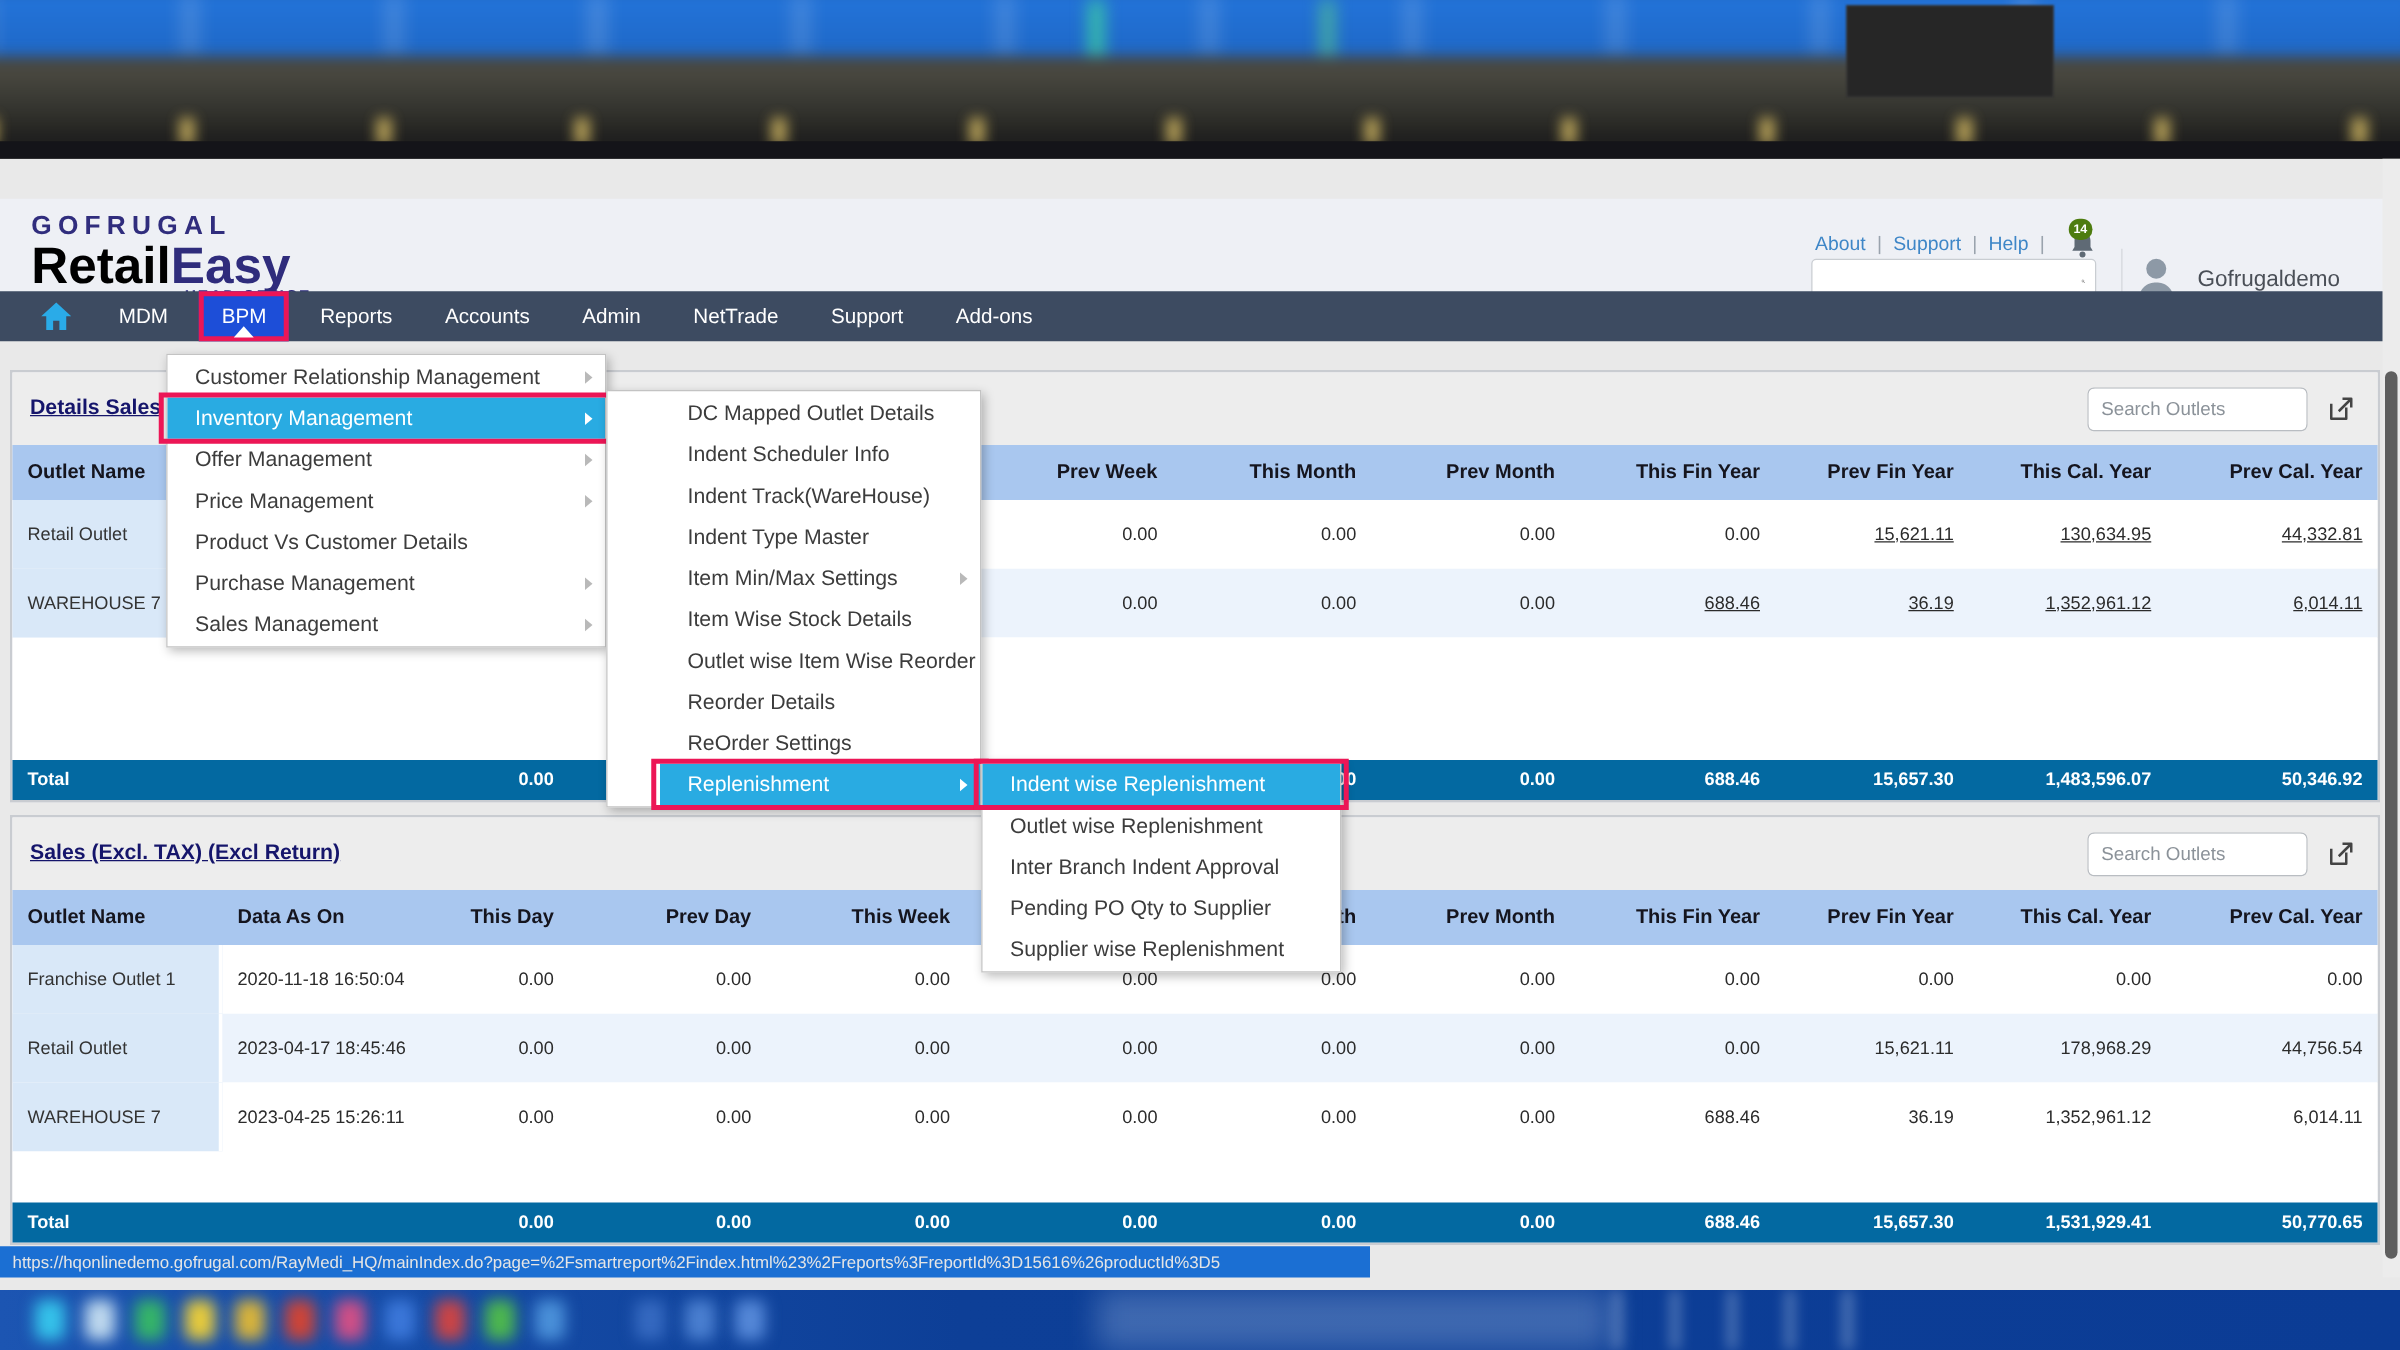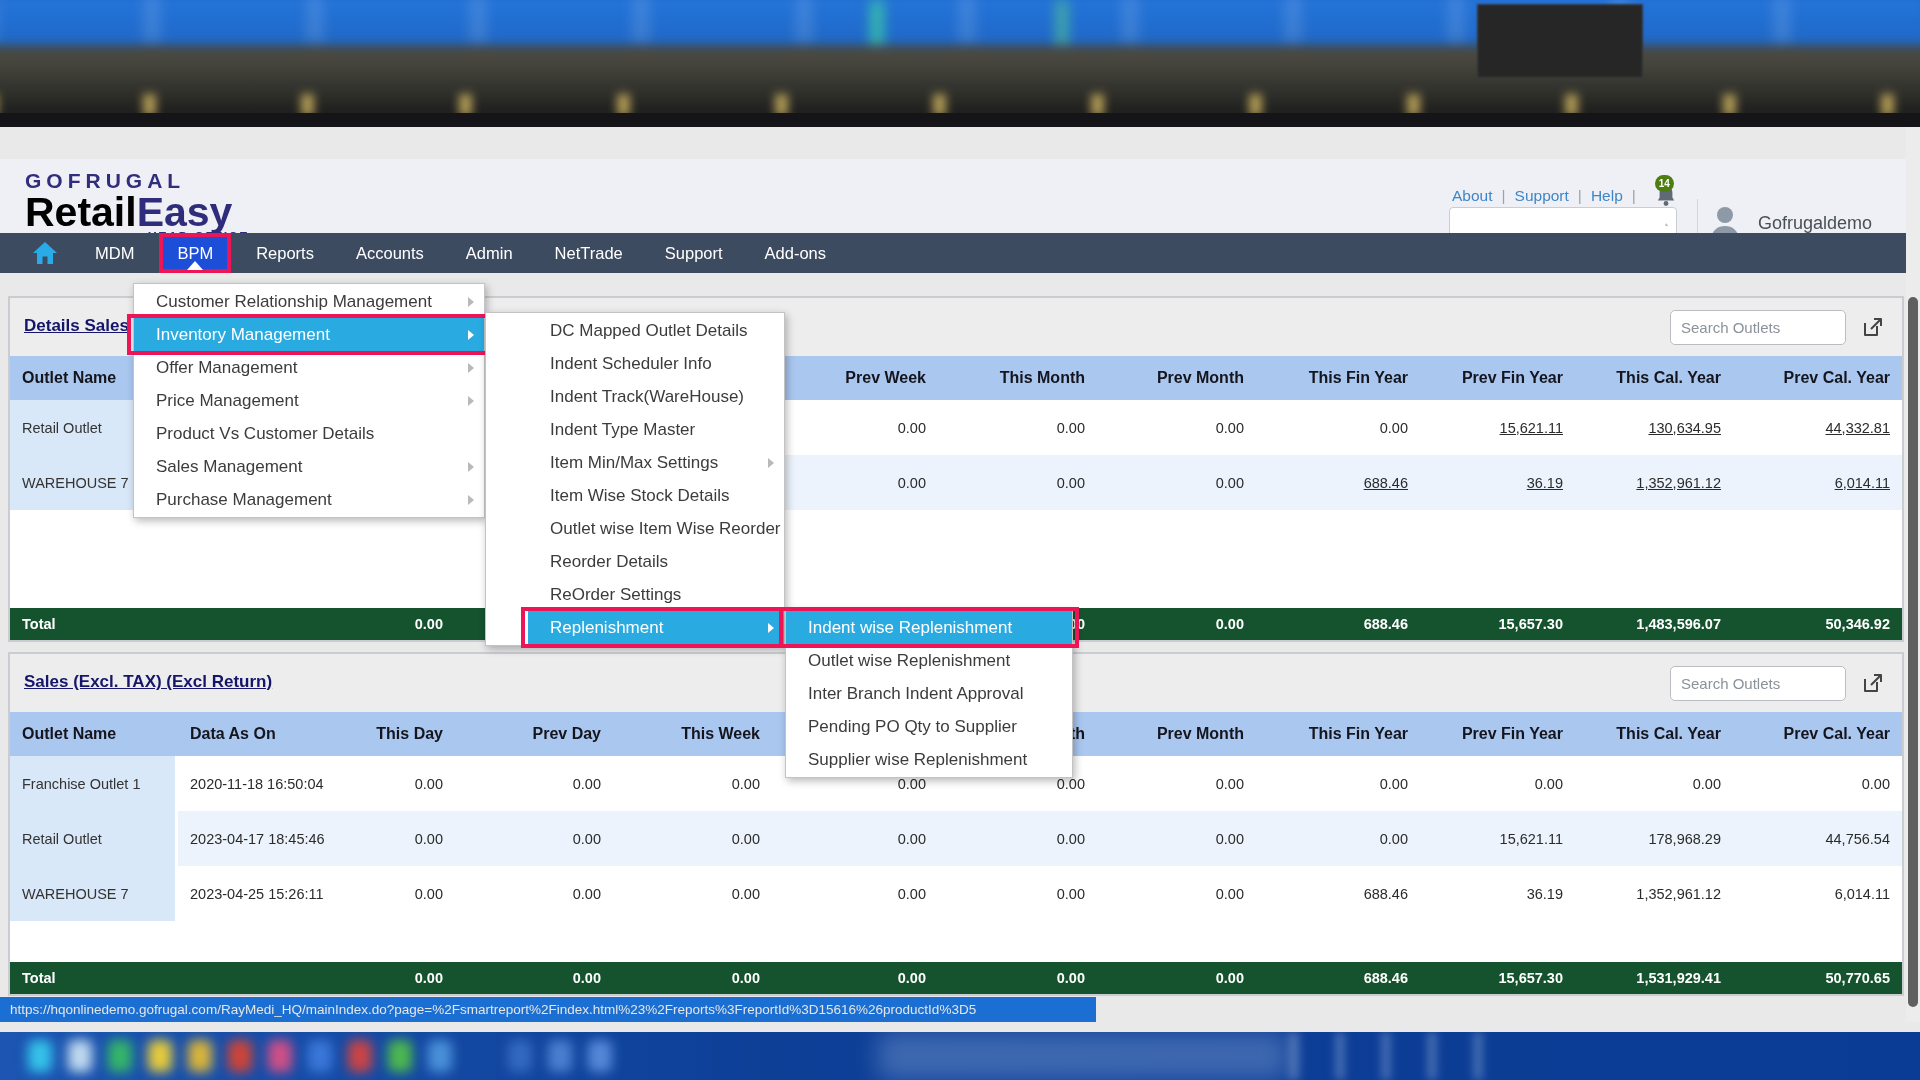--- a/index.html
+++ b/index.html
@@ -68,21 +68,21 @@
   .thead { height:44px; background:#a9c7ef; }
   .th { display:flex; align-items:center; font-size:16px; font-weight:700; color:#15151e; padding:0 12px; }
   .th.num { justify-content:flex-end; }
   .tr { height:55px; background:#fff; }
   .tr.alt { background:#ecf3fc; }
   .td { display:flex; align-items:center; font-size:14.5px; color:#2b2b2b; padding:0 12px; }
   .td.num { justify-content:flex-end; }
   .td.namecol { background:#d9e8f8; border-right:3px solid #fff; font-size:14.5px; color:#333; }
   .td.link span { text-decoration:underline; cursor:pointer; }
   .tfill { background:#fff; }
-  .trow-total { height:32px; background:#14532d; }
+  .trow-total { height:32px; background:#0369a1; }
   .trow-total .td { color:#fff; font-weight:700; font-size:14.5px; }
   .trow-total .td.namecol { background:transparent; border-right:none; color:#fff; }
 
   
   .menu { position:absolute; background:#fff; border:1px solid #c3c3c3; box-shadow:2px 3px 8px rgba(0,0,0,.28); padding:1px 0; }
   .menu-item { position:relative; height:33px; line-height:33px; padding-left:22px; font-size:17px; color:#3c3c3c; cursor:pointer; white-space:nowrap; }
   .menu-item .arrow { position:absolute; right:10px; top:11.5px; width:0; height:0;
      border-top:5px solid transparent; border-bottom:5px solid transparent; border-left:6px solid #b9b9b9; }
   .menu-item.active { background:#29abe2; color:#fff; }
   .menu-item.active .arrow { border-left-color:#fff; }
@@ -458,22 +458,22 @@
         <div class="td num">50,770.65</div>
       </div>
   </section>
 
   <div class="menu" id="menu-0">
       <div class="menu-item">Customer Relationship Management<span class="arrow"></span></div>
       <div class="menu-item active boxed">Inventory Management<span class="arrow"></span></div>
       <div class="menu-item">Offer Management<span class="arrow"></span></div>
       <div class="menu-item">Price Management<span class="arrow"></span></div>
       <div class="menu-item">Product Vs Customer Details</div>
+      <div class="menu-item">Purchase Management<span class="arrow"></span></div>
       <div class="menu-item">Sales Management<span class="arrow"></span></div>
-      <div class="menu-item">Purchase Management<span class="arrow"></span></div>
     </div>
   <div class="menu" id="menu-1">
       <div class="menu-item">DC Mapped Outlet Details</div>
       <div class="menu-item">Indent Scheduler Info</div>
       <div class="menu-item">Indent Track(WareHouse)</div>
       <div class="menu-item">Indent Type Master</div>
       <div class="menu-item">Item Min/Max Settings<span class="arrow"></span></div>
       <div class="menu-item">Item Wise Stock Details</div>
       <div class="menu-item">Outlet wise Item Wise Reorder</div>
       <div class="menu-item">Reorder Details</div>

